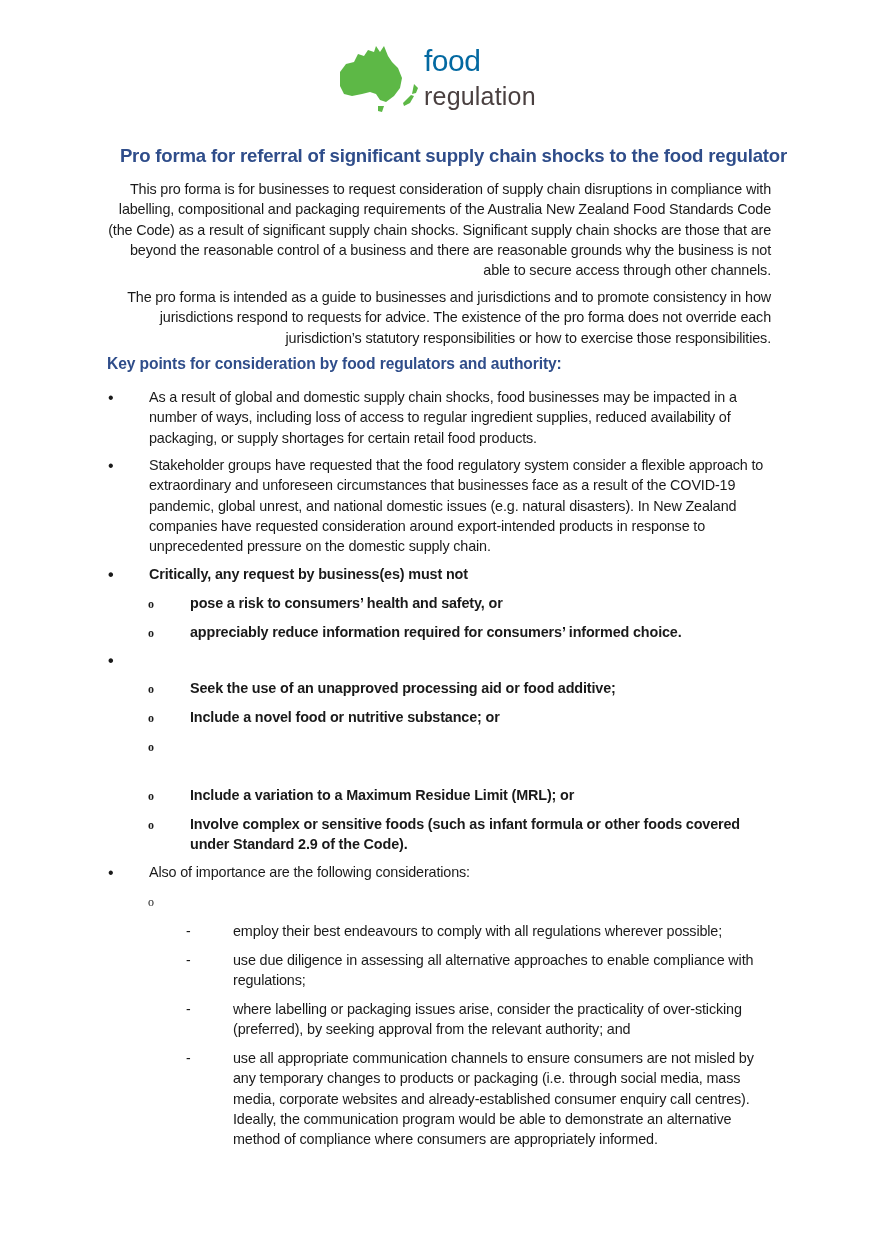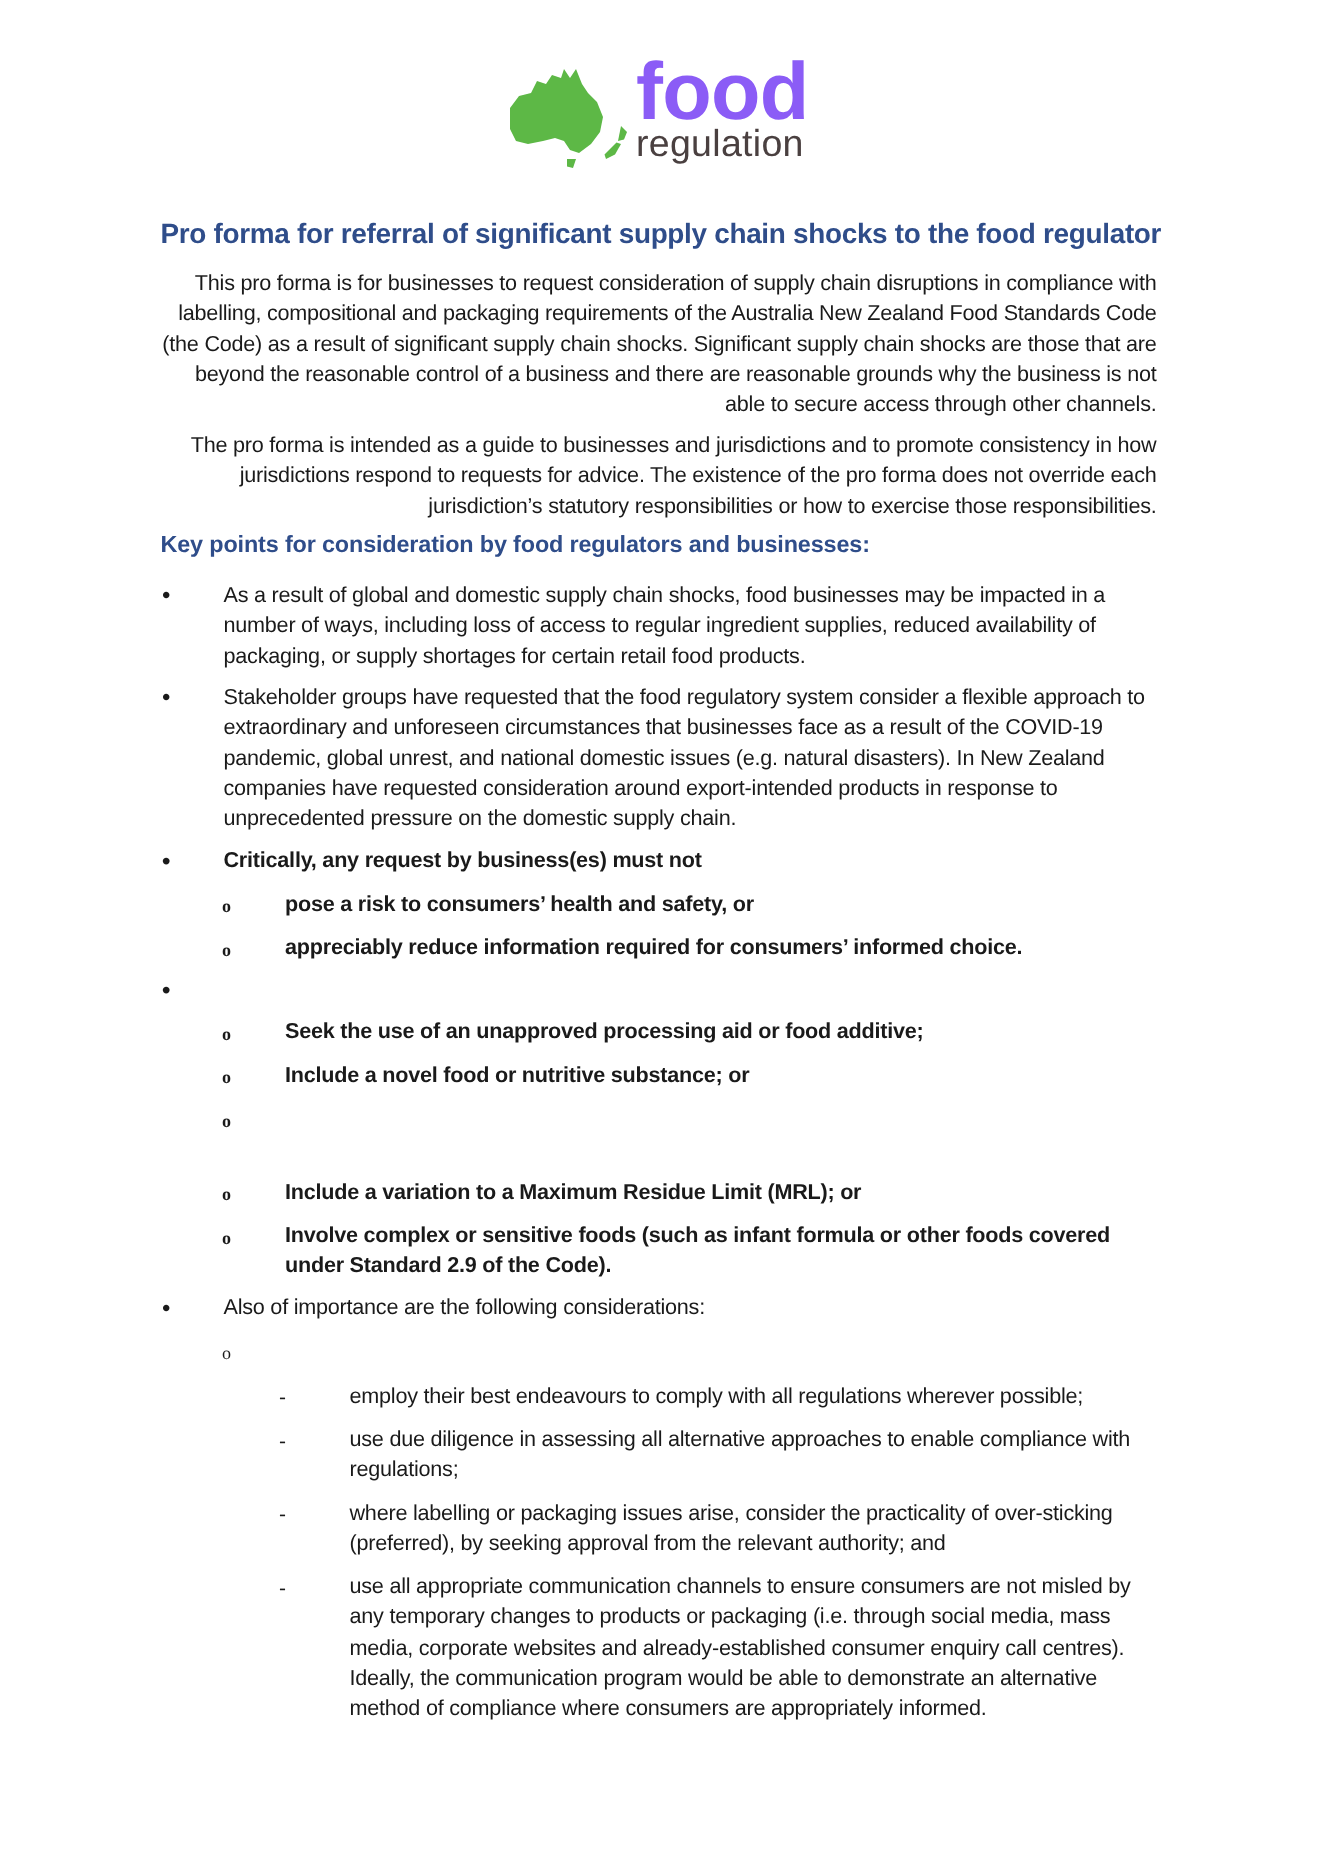--- a/index.html
+++ b/index.html
@@ -6,31 +6,32 @@
     body {
       width: 882px; height: 1248px; position: relative; overflow: hidden;
       font-family: "Liberation Sans", sans-serif; color: #1a1a1a;
     }
     .logo {
       position: absolute; left: 336px; top: 40px; width: 220px; height: 74px;
     }
     .logo svg.au { position: absolute; left: 0; top: 2px; }
     .logo .nz { position: absolute; left: 68px; top: 82px; }
     .logo .word-food {
-      position: absolute; left: 88px; top: 0px; font-size: 54px; font-weight: bold;
-      color: #8b5cf6; letter-spacing: -0.5px; line-height: 42px;
+      position: absolute; left: 88px; top: 0px; font-size: 30px; font-weight: normal;
+      color: #0369a1; letter-spacing: -0.5px; line-height: 42px;
     }
     .logo .word-reg {
       position: absolute; left: 88px; top: 42px; font-size: 25px; color: #4a4040;
       line-height: 28px; letter-spacing: 0.2px;
     }
     .title {
       position: absolute; left: 107px; top: 145px; width: 680px;
       font-size: 18.6px; font-weight: bold; color: #2f4d8a; letter-spacing: -0.2px;
       white-space: nowrap;
+      text-align: right;
     }
     .para {
       position: absolute; left: 107px; width: 664px; font-size: 14.4px;
       line-height: 20.3px; color: #1a1a1a; letter-spacing: -0.15px; text-align: right;
     }
     .subhead {
       position: absolute; left: 107px; top: 355px; font-size: 15.6px;
       font-weight: bold; color: #2f4d8a; letter-spacing: -0.1px; white-space: nowrap;
     }
     .item {
@@ -60,21 +61,21 @@
   </svg>
   <div class="word-food">food</div>
   <div class="word-reg">regulation</div>
 </div>
 
 <div class="title">Pro forma for referral of significant supply chain shocks to the food regulator</div>
 
 <div class="para" style="top:179px;">This pro forma is for businesses to request consideration of supply chain disruptions in compliance with labelling, compositional and packaging requirements of the Australia New Zealand Food Standards Code (the Code) as a result of significant supply chain shocks. Significant supply chain shocks are those that are beyond the reasonable control of a business and there are reasonable grounds why the business is not able to secure access through other channels.</div>
 <div class="para" style="top:287px;">The pro forma is intended as a guide to businesses and jurisdictions and to promote consistency in how jurisdictions respond to requests for advice. The existence of the pro forma does not override each jurisdiction’s statutory responsibilities or how to exercise those responsibilities.</div>
 
-<div class="subhead">Key points for consideration by food regulators and businesses:</div>
+<div class="subhead">Key points for consideration by food regulators and authority:</div>
 
 <div class="item l1" style="top:387px;">
   <span class="marker">•</span>
   <span>As a result of global and domestic supply chain shocks, food businesses may be impacted in a number of ways, including loss of access to regular ingredient supplies, reduced availability of packaging, or supply shortages for certain retail food products.</span>
 </div>
 
 <div class="item l1" style="top:455px;">
   <span class="marker">•</span>
   <span>Stakeholder groups have requested that the food regulatory system consider a flexible approach to extraordinary and unforeseen circumstances that businesses face as a result of the COVID-19 pandemic, global unrest, and national domestic issues (e.g. natural disasters). In New Zealand companies have requested consideration around export-intended products in response to unprecedented pressure on the domestic supply chain.</span>
 </div>

